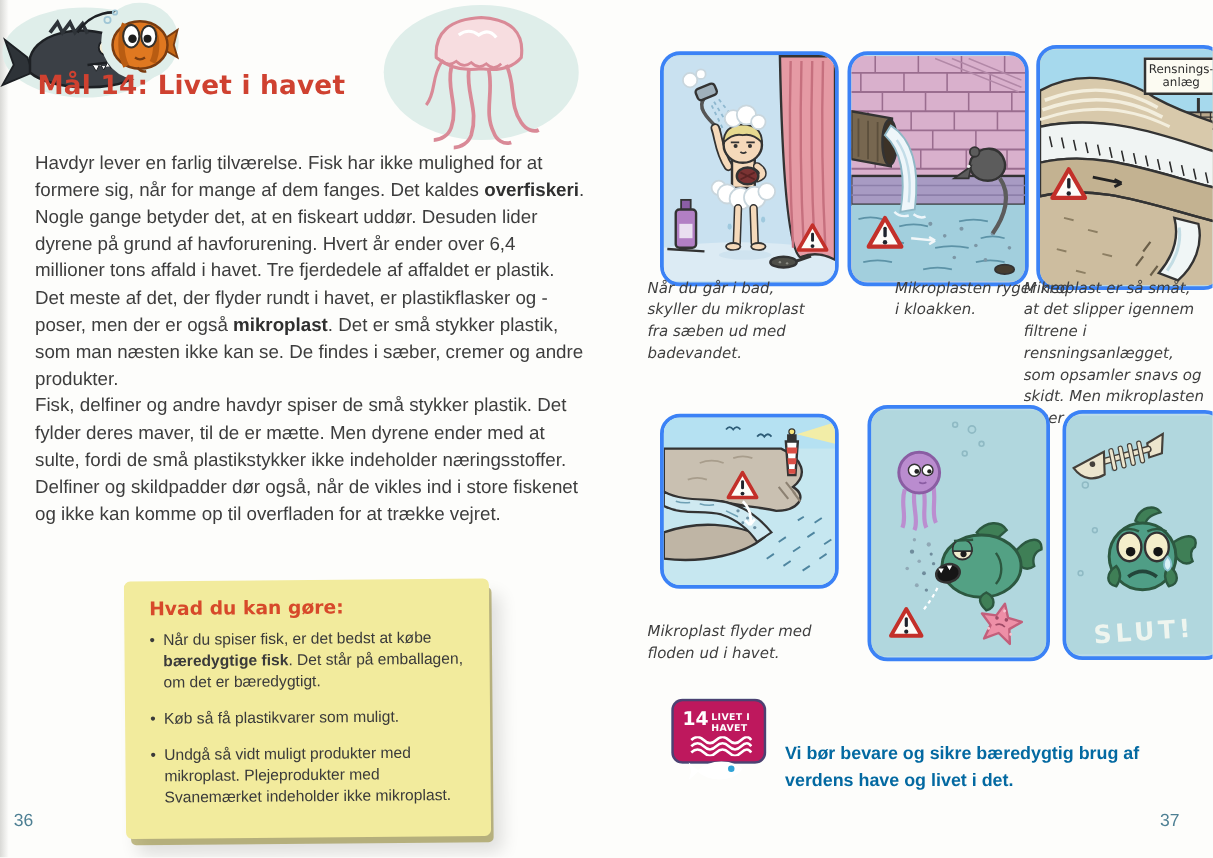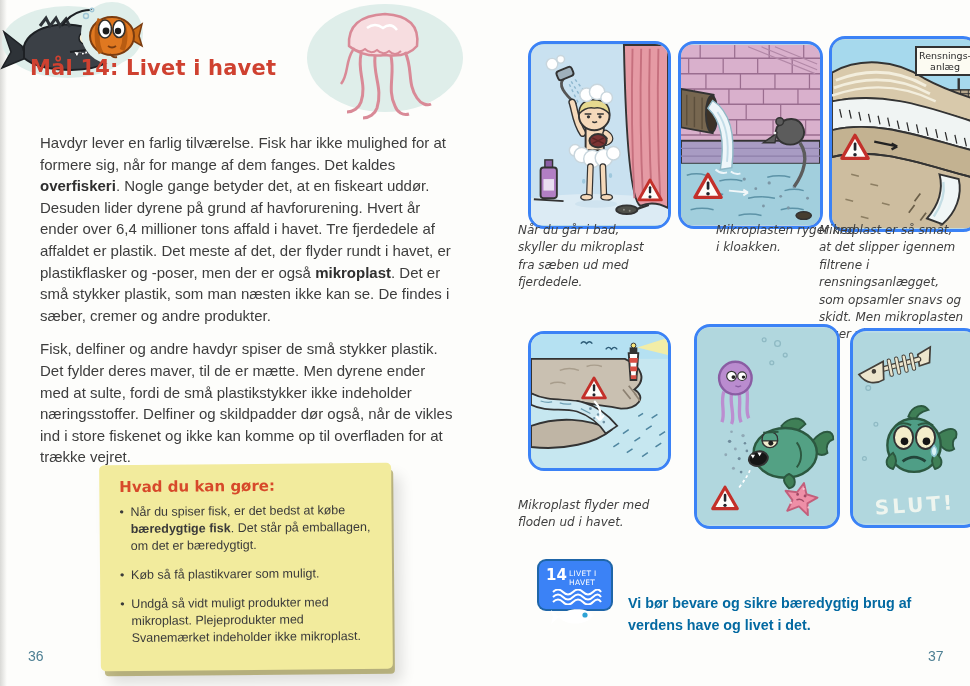--- a/index.html
+++ b/index.html
@@ -13,36 +13,36 @@
   .edge-shade{position:absolute;left:0;top:0;width:7px;height:100%;
     background:linear-gradient(90deg,#d9d9d6,rgba(253,253,251,0));}
   .abs{position:absolute;}
 
   
   .title{position:absolute;left:30px;top:56px;margin:0;
     font-size:21px;font-weight:bold;color:#cf4130;letter-spacing:.2px;
     font-family:"DejaVu Sans", sans-serif;}
   .body-text{position:absolute;left:28px;top:120px;width:442px;
     font-size:15px;line-height:21.6px;color:#3d3d3d;}
-  .body-text p{margin:12px;}
+  .body-text p{margin:0;}
   .body-text b{color:#2f2f2f;}
 
   .note{position:absolute;left:100px;top:464px;width:292px;min-height:186px;
     background:#f2eb9d;border-radius:5px;transform:rotate(-0.5deg);
     box-shadow:3px 6px 0 -1px rgba(146,135,44,.55), 9px 13px 14px rgba(0,0,0,.12);
     padding:13px 20px 12px 20px;box-sizing:border-box;}
   .note h2{margin:0 0 8px 0;font-size:15px;font-weight:bold;color:#d7492a;
     font-family:"DejaVu Sans", sans-serif;}
   .note ul{margin:0;padding:0;list-style:none;}
   .note li{position:relative;padding-left:11px;margin:0 0 12px 0;
     font-size:12.5px;line-height:17px;color:#3a3a3a;}
   .note li::before{content:"\2022";position:absolute;left:0;top:0;color:#3a3a3a;}
 
   .pagenum{position:absolute;font-size:14px;color:#4d7f93;}
-  .pagenum.left{left:28px;top:648px;text-align:center;}
+  .pagenum.left{left:11px;top:648px;text-align:center;}
   .pagenum.right{left:928px;top:648px;}
 
   
   .panel{position:absolute;margin:16px;border:3px solid #3b82f6;border-radius:16px;
     overflow:hidden;background:#bcdce8;box-sizing:border-box;}
   .panel svg{display:block;width:100%;height:100%;}
   .cap{position:absolute;margin:0;font-style:italic;font-size:12px;line-height:1.45;
     color:#3f3f3f;font-family:"DejaVu Sans", sans-serif;}
   .warn{position:absolute;}
   .warn svg{display:block;width:100%;height:auto;}
@@ -50,26 +50,26 @@
   .sign{position:absolute;left:83px;top:7px;width:60px;background:#fcfbf2;
     border:2px solid #333;text-align:center;padding:2px 0;box-sizing:border-box;}
   .sign span{display:block;font-size:9.5px;line-height:11px;color:#2c2c2c;
     font-family:"DejaVu Sans", sans-serif;}
 
   .slut{position:absolute;left:0;right:0;top:162px;text-align:center;
     color:#eef5ef;font-size:20px;font-weight:bold;letter-spacing:3px;
     transform:rotate(-4deg);font-family:"DejaVu Sans", sans-serif;}
 
   .badge{position:absolute;left:537px;top:559px;width:76px;height:52px;
-    background:#3b82f6;border:2px solid rgba(17,88,126,.65);border-radius:9px;
+    background:#be185d;border:2px solid rgba(17,88,126,.65);border-radius:9px;
     box-sizing:border-box;}
   .badge-num{position:absolute;left:7px;top:5px;color:#fff;font-size:15px;
     font-weight:bold;font-family:"DejaVu Sans", sans-serif;}
   .badge-l1,.badge-l2{position:absolute;left:30px;color:#fff;font-size:7.5px;
-    font-weight:normal;letter-spacing:.3px;font-family:"DejaVu Sans", sans-serif;}
+    font-weight:bold;letter-spacing:.3px;font-family:"DejaVu Sans", sans-serif;}
   .badge-l1{top:8px;} .badge-l2{top:17px;}
   .badge svg{position:absolute;}
 
   .statement{position:absolute;left:628px;top:592px;width:322px;margin:0;
     font-size:14.3px;line-height:22px;font-weight:bold;color:#0369a1;}
 </style>
 </head>
 <body>
 
 <div class="spread">
@@ -273,21 +273,21 @@
             <rect x="14.6" y="10" width="2.9" height="9" rx="1.4" fill="#20242c"></rect>
             <circle cx="16" cy="23.2" r="1.9" fill="#20242c"></circle>
           </svg>
         </div>
       <div class="sign">
         <span>Rensnings-</span>
         <span>anlæg</span>
       </div>
     </figure>
 
-    <p class="cap" style="left:33px;top:222px;width:128px;">Når du går i bad, skyller du mikroplast fra sæben ud med fjerdedele.</p>
+    <p class="cap" style="left:33px;top:222px;width:128px;">Når du går i bad, skyller du mikroplast fra sæben ud med badevandet.</p>
     <p class="cap" style="left:183px;top:222px;width:140px;margin-left:48px;">Mikroplasten ryger ned i kloakken.</p>
     <p class="cap" style="left:334px;top:222px;width:148px;">Mikroplast er så småt, at det slipper igennem filtrene i rensningsanlægget, som opsamler snavs og skidt. Men mikroplasten ryger videre ud i floden.</p>
 
     <figure class="panel" style="left:27px;top:315px;width:143px;height:140px;">
       <svg viewBox="0 0 143 140">
         <rect width="143" height="140" fill="#c6e7f0"></rect>
         <rect width="143" height="26" fill="#b5e1f2"></rect>
         <path d="M52,10 q3,-4 6,0 q3,-4 6,0 M78,16 q3,-4 6,0 q3,-4 6,0" stroke="#2e5d78" stroke-width="1.5" fill="none"></path>
         <path d="M0,26 L98,26 C116,34 121,48 108,58 C121,66 112,78 94,78 C76,74 60,74 48,70 C30,74 12,70 0,62 Z" fill="#c9c0b1" stroke="#333" stroke-width="2"></path>
         <path d="M30,38 q10,-4 20,0 M58,34 q8,-3 16,0 M20,52 q8,-3 16,0" stroke="#a89d8c" stroke-width="1.5" fill="none"></path>

